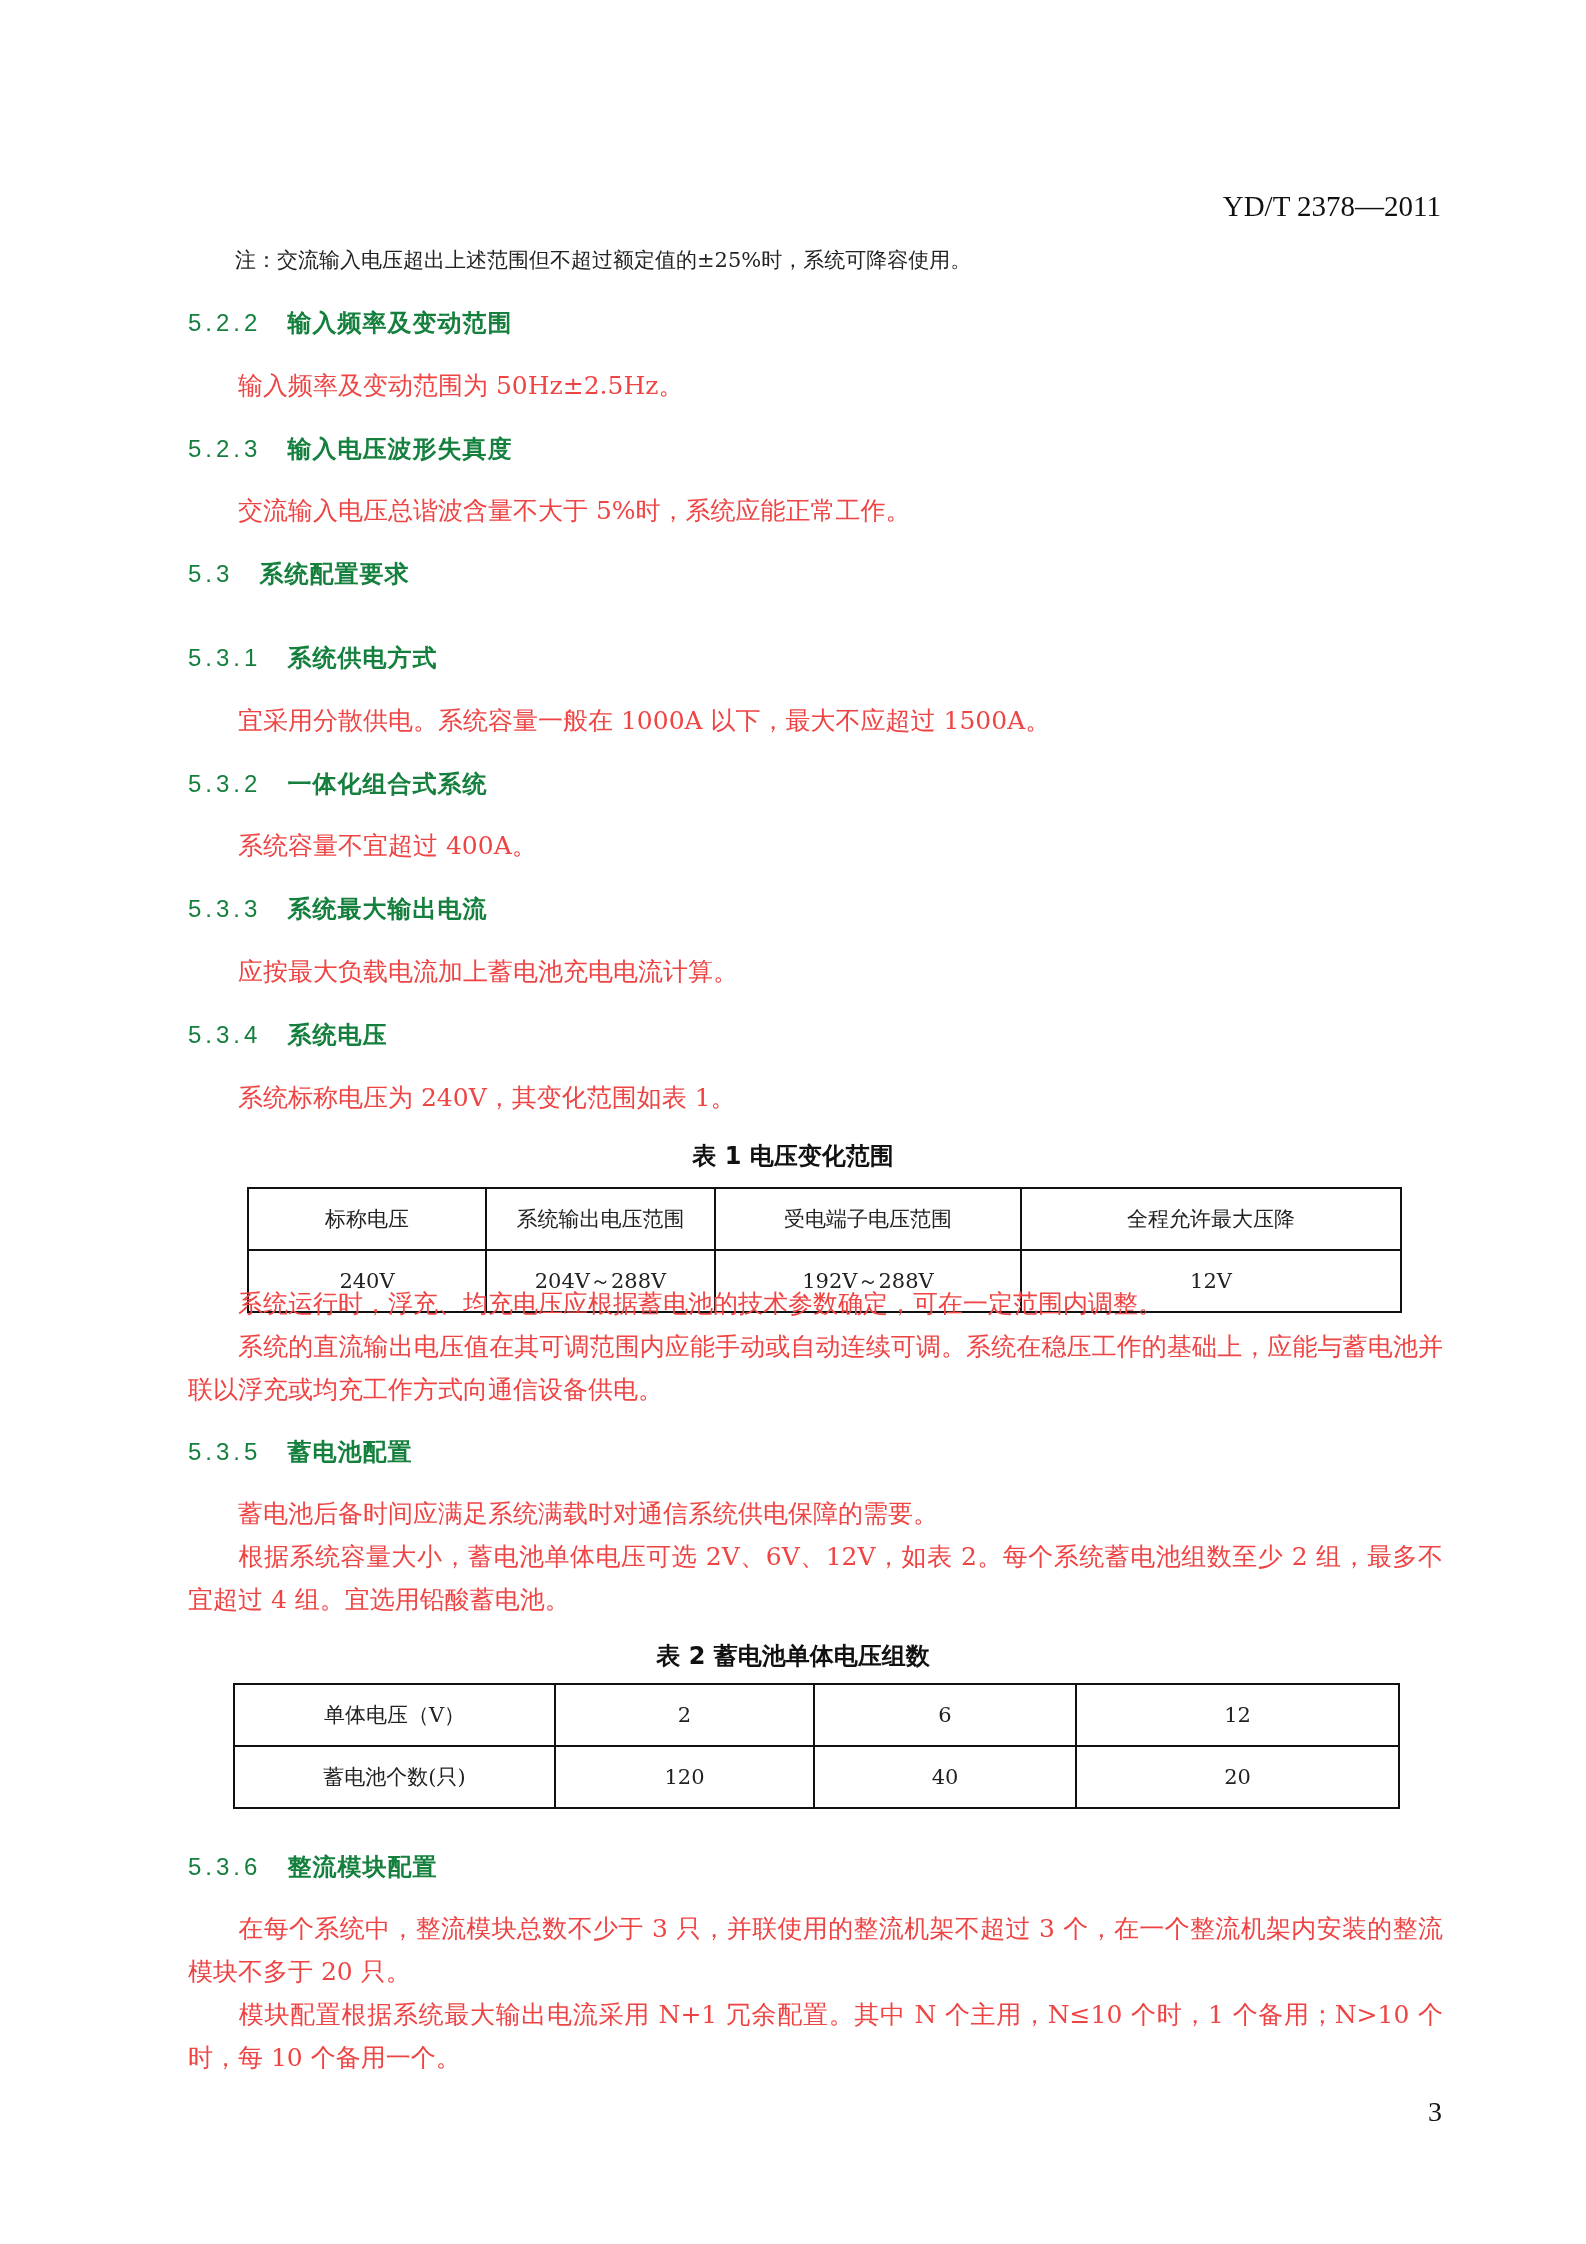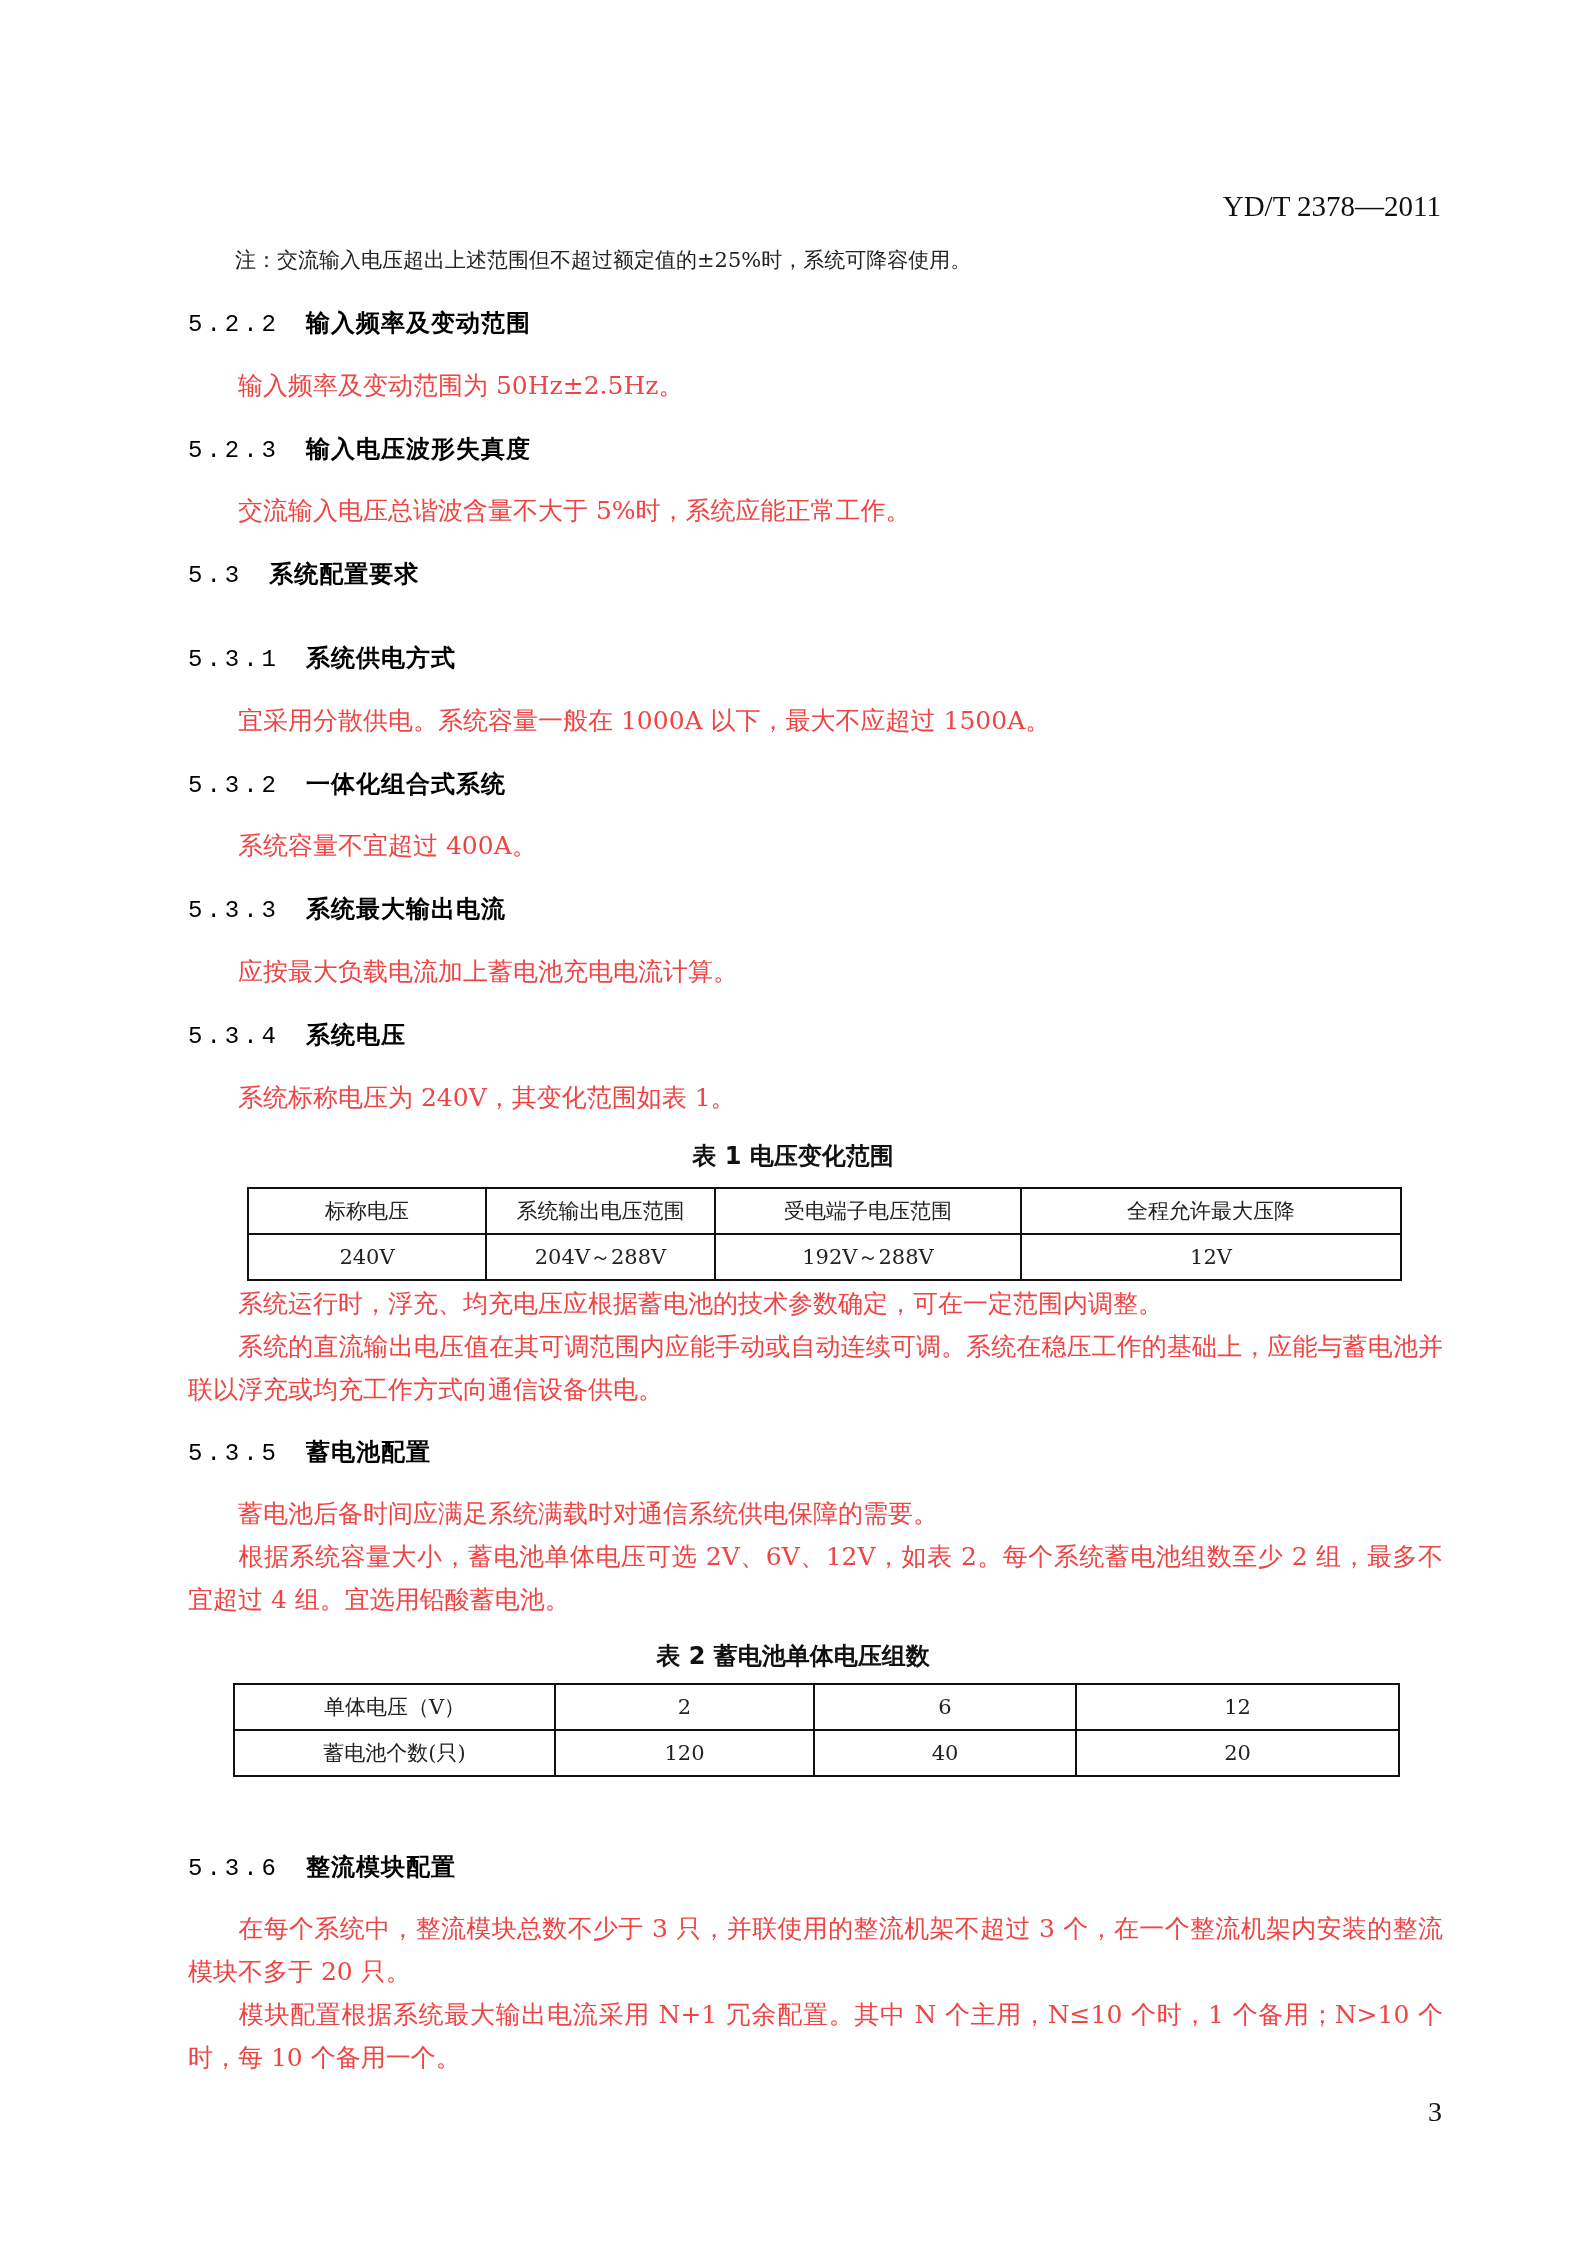--- a/index.html
+++ b/index.html
@@ -7,36 +7,36 @@
     width: 1586px; height: 2244px; position: relative; overflow: hidden;
     font-family: "DejaVu Serif", "Liberation Serif", serif;
     color: #111111;
   }
   .abs { position: absolute; white-space: nowrap; }
   .std-no {
     right: 145px; top: 190px; font-family: "Liberation Serif", serif; font-size: 29px; color: #111;
   }
   .note { left: 235px; top: 246px; font-size: 21px; color: #222; }
   .h {
-    left: 188px; font-family: Liberation Mono, monospace; font-size: 24px;
-    font-weight: bold; color: #000000; letter-spacing: 1px;
+    left: 188px; font-family: Liberation Sans, sans-serif; font-size: 24px;
+    font-weight: bold; color: #15803d; letter-spacing: 1px;
   }
   .h .num { display: inline-block; margin-right: 26px; font-weight: normal; letter-spacing: 4px; }
   .p { left: 188px; width: 1255px; font-size: 25px; line-height: 43px; color: #ef4444; white-space: normal; text-align: justify; }
   .p .ind { display: inline-block; width: 50px; }
   .cap {
     font-family: "DejaVu Sans", "Liberation Sans", sans-serif; font-size: 24px; font-weight: bold;
     left: 0; width: 1586px; text-align: center; color: #111;
   }
   table.t {
     position: absolute; border-collapse: collapse; table-layout: fixed;
     font-family: "DejaVu Serif", "Liberation Serif", serif; font-size: 21px; color: #222;
   }
   table.t td {
-    border: 2.5px solid #111; text-align: center; vertical-align: middle; padding: 8px; margin-top: 20px;
+    border: 2.5px solid #111; text-align: center; vertical-align: middle; padding: 16px; margin-top: 20px;
   }
   .pageno { right: 144px; top: 2096px; font-family: "Liberation Serif", serif; font-size: 28px; }
 </style>
 </head>
 <body>
 
 <div class="abs std-no">YD/T 2378—2011</div>
 
 <div class="abs note">注：交流输入电压超出上述范围但不超过额定值的±25%时，系统可降容使用。</div>
 

